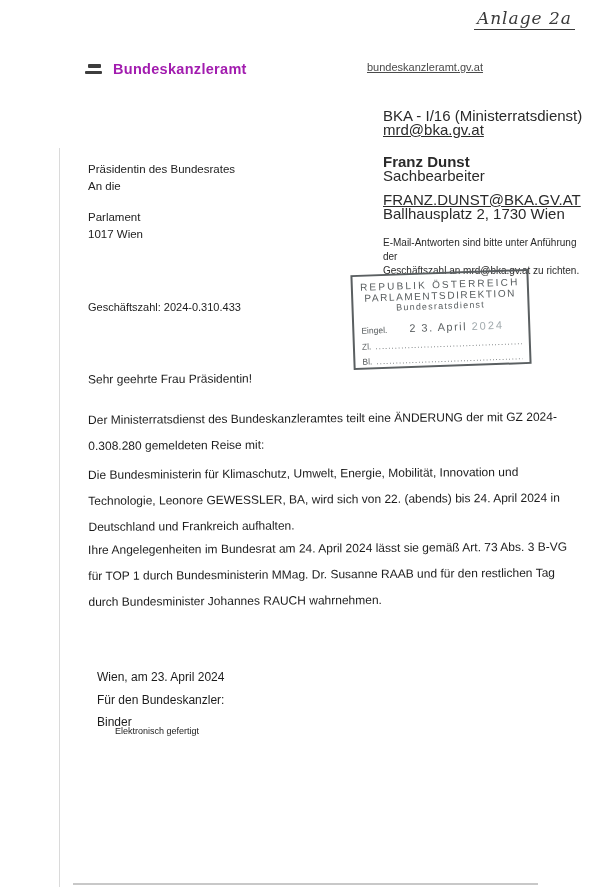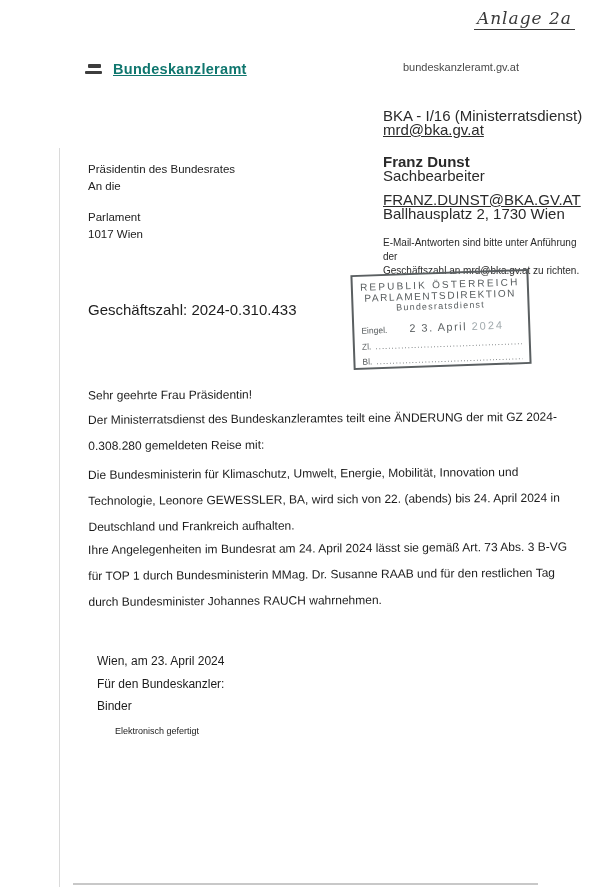--- a/index.html
+++ b/index.html
@@ -11,21 +11,21 @@
   
   .handwritten{
     font-family:"DejaVu Serif",serif;font-style:italic;font-size:17px;color:#3a3a3a;
     transform:rotate(-5deg);border-bottom:1.5px solid #3a3a3a;padding:0 3px 1px 3px;
     letter-spacing:1px;
   }
   
   .logo{display:flex;flex-direction:column;gap:3px;}
   .logo .bar1{width:13px;height:3.5px;background:#3d3d3d;margin-left:3px;border-radius:1px;}
   .logo .bar2{width:17px;height:3.5px;background:#3d3d3d;border-radius:1px;}
-  .org-name{font-size:14.5px;font-weight:600;color:#0f766e;letter-spacing:.3px;text-decoration:underline;}
+  .org-name{font-size:14.5px;font-weight:600;color:#a21caf;letter-spacing:.3px;}
   .website{font-size:11px;color:#4a4a4a;}
   
   .contact{font-size:15px;color:#2a2a2a;line-height:14px;width:205px;}
   .contact .u{text-decoration:underline;}
   .contact .b{font-weight:bold;margin-top:8px;}
   .contact .gap{height:10px;}
   .note{font-size:10px;color:#2a2a2a;line-height:14px;width:210px;}
   
   .recipient{font-size:11.5px;line-height:17px;color:#222;}
   .recipient .sp{height:14px;}
@@ -37,21 +37,21 @@
   .stamp .c{text-align:center;}
   .stamp .l1{font-size:10px;letter-spacing:2.2px;line-height:11px;}
   .stamp .l2{font-size:10px;letter-spacing:1.6px;line-height:11px;}
   .stamp .l3{font-size:9px;letter-spacing:1.2px;line-height:11px;}
   .stamp .row{display:flex;align-items:baseline;padding:0 7px;margin-top:9px;font-size:8.5px;}
   .stamp .date{font-size:11px;letter-spacing:1.5px;margin-left:22px;color:#5d6264;}
   .stamp .year{color:#a2abae;letter-spacing:2px;}
   .stamp .dotrow{display:flex;align-items:baseline;padding:0 7px;margin-top:6px;font-size:8.5px;}
   .stamp .dots{flex:1;overflow:hidden;white-space:nowrap;letter-spacing:1px;color:#6a6f71;margin-left:4px;font-size:8px;}
   
-  .ref{font-size:15px;color:#1d1d1d;}
+  .ref{font-size:11px;color:#1d1d1d;}
   .body-text{font-size:12px;line-height:26px;color:#1c1c1c;transform:rotate(-0.4deg);transform-origin:left top;}
   .salutation{font-size:12px;color:#1c1c1c;transform:rotate(-0.3deg);}
   .sig{font-size:12px;line-height:22.5px;color:#1c1c1c;}
   .fineprint{font-size:9px;color:#222;}
   
   .artifact-v{width:1px;background:#dadada;}
   .artifact-b{height:2px;background:#9a9a9a;opacity:.55;}
 </style>
 </head>
 <body>
@@ -63,21 +63,21 @@
   </div>
 
   <div class="abs" style="left:85px;top:61px;display:flex;align-items:center;gap:11px;">
     <div class="logo">
       <div class="bar1"></div>
       <div class="bar2"></div>
     </div>
     <span class="org-name">Bundeskanzleramt</span>
   </div>
 
-  <div class="abs website" style="left:403px;top:61px;">bundeskanzleramt.gv.at</div>
+  <div class="abs website" style="left:367px;top:61px;text-decoration:underline;">bundeskanzleramt.gv.at</div>
 
   <div class="abs contact" style="left:383px;top:109px;">
     <div>BKA - I/16 (Ministerratsdienst)</div>
     <div class="u">mrd@bka.gv.at</div>
     <div class="gap"></div>
     <div class="b">Franz Dunst</div>
     <div>Sachbearbeiter</div>
     <div class="gap"></div>
     <div class="u">FRANZ.DUNST@BKA.GV.AT</div>
     <div>Ballhausplatz 2, 1730 Wien</div>
@@ -109,27 +109,27 @@
       <span class="dots">.....................................................</span>
     </div>
     <div class="dotrow" style="margin-top:5px;">
       <span>Bl.</span>
       <span class="dots">.....................................................</span>
     </div>
   </div>
 
   <div class="abs ref" style="left:88px;top:301px;">Geschäftszahl: 2024-0.310.433</div>
 
-  <div class="abs salutation" style="left:88px;top:372px;margin-top:16px;">Sehr geehrte Frau Präsidentin!</div>
+  <div class="abs salutation" style="left:88px;top:372px;">Sehr geehrte Frau Präsidentin!</div>
 
   <div class="abs body-text" style="left:88px;top:407px;width:487px;">Der Ministerratsdienst des Bundeskanzleramtes teilt eine ÄNDERUNG der mit GZ 2024-0.308.280 gemeldeten Reise mit:</div>
   <div class="abs body-text" style="left:88px;top:462px;width:492px;">Die Bundesministerin für Klimaschutz, Umwelt, Energie, Mobilität, Innovation und Technologie, Leonore GEWESSLER, BA, wird sich von 22. (abends) bis 24. April 2024 in Deutschland und Frankreich aufhalten.</div>
   <div class="abs body-text" style="left:88px;top:537px;width:492px;">Ihre Angelegenheiten im Bundesrat am 24. April 2024 lässt sie gemäß Art. 73 Abs. 3 B-VG für TOP 1 durch Bundesministerin MMag. Dr. Susanne RAAB und für den restlichen Tag durch Bundesminister Johannes RAUCH wahrnehmen.</div>
 
-  <div class="abs sig" style="left:97px;top:650px;">
+  <div class="abs sig" style="left:97px;top:666px;">
     <div>Wien, am 23. April 2024</div>
     <div>Für den Bundeskanzler:</div>
     <div>Binder</div>
   </div>
   <div class="abs fineprint" style="left:97px;top:726px;padding-left:18px;">Elektronisch gefertigt</div>
 
   <div class="abs artifact-v" style="left:59px;top:148px;height:739px;"></div>
   <div class="abs artifact-b" style="left:73px;top:883px;width:465px;"></div>
 
 </div>

